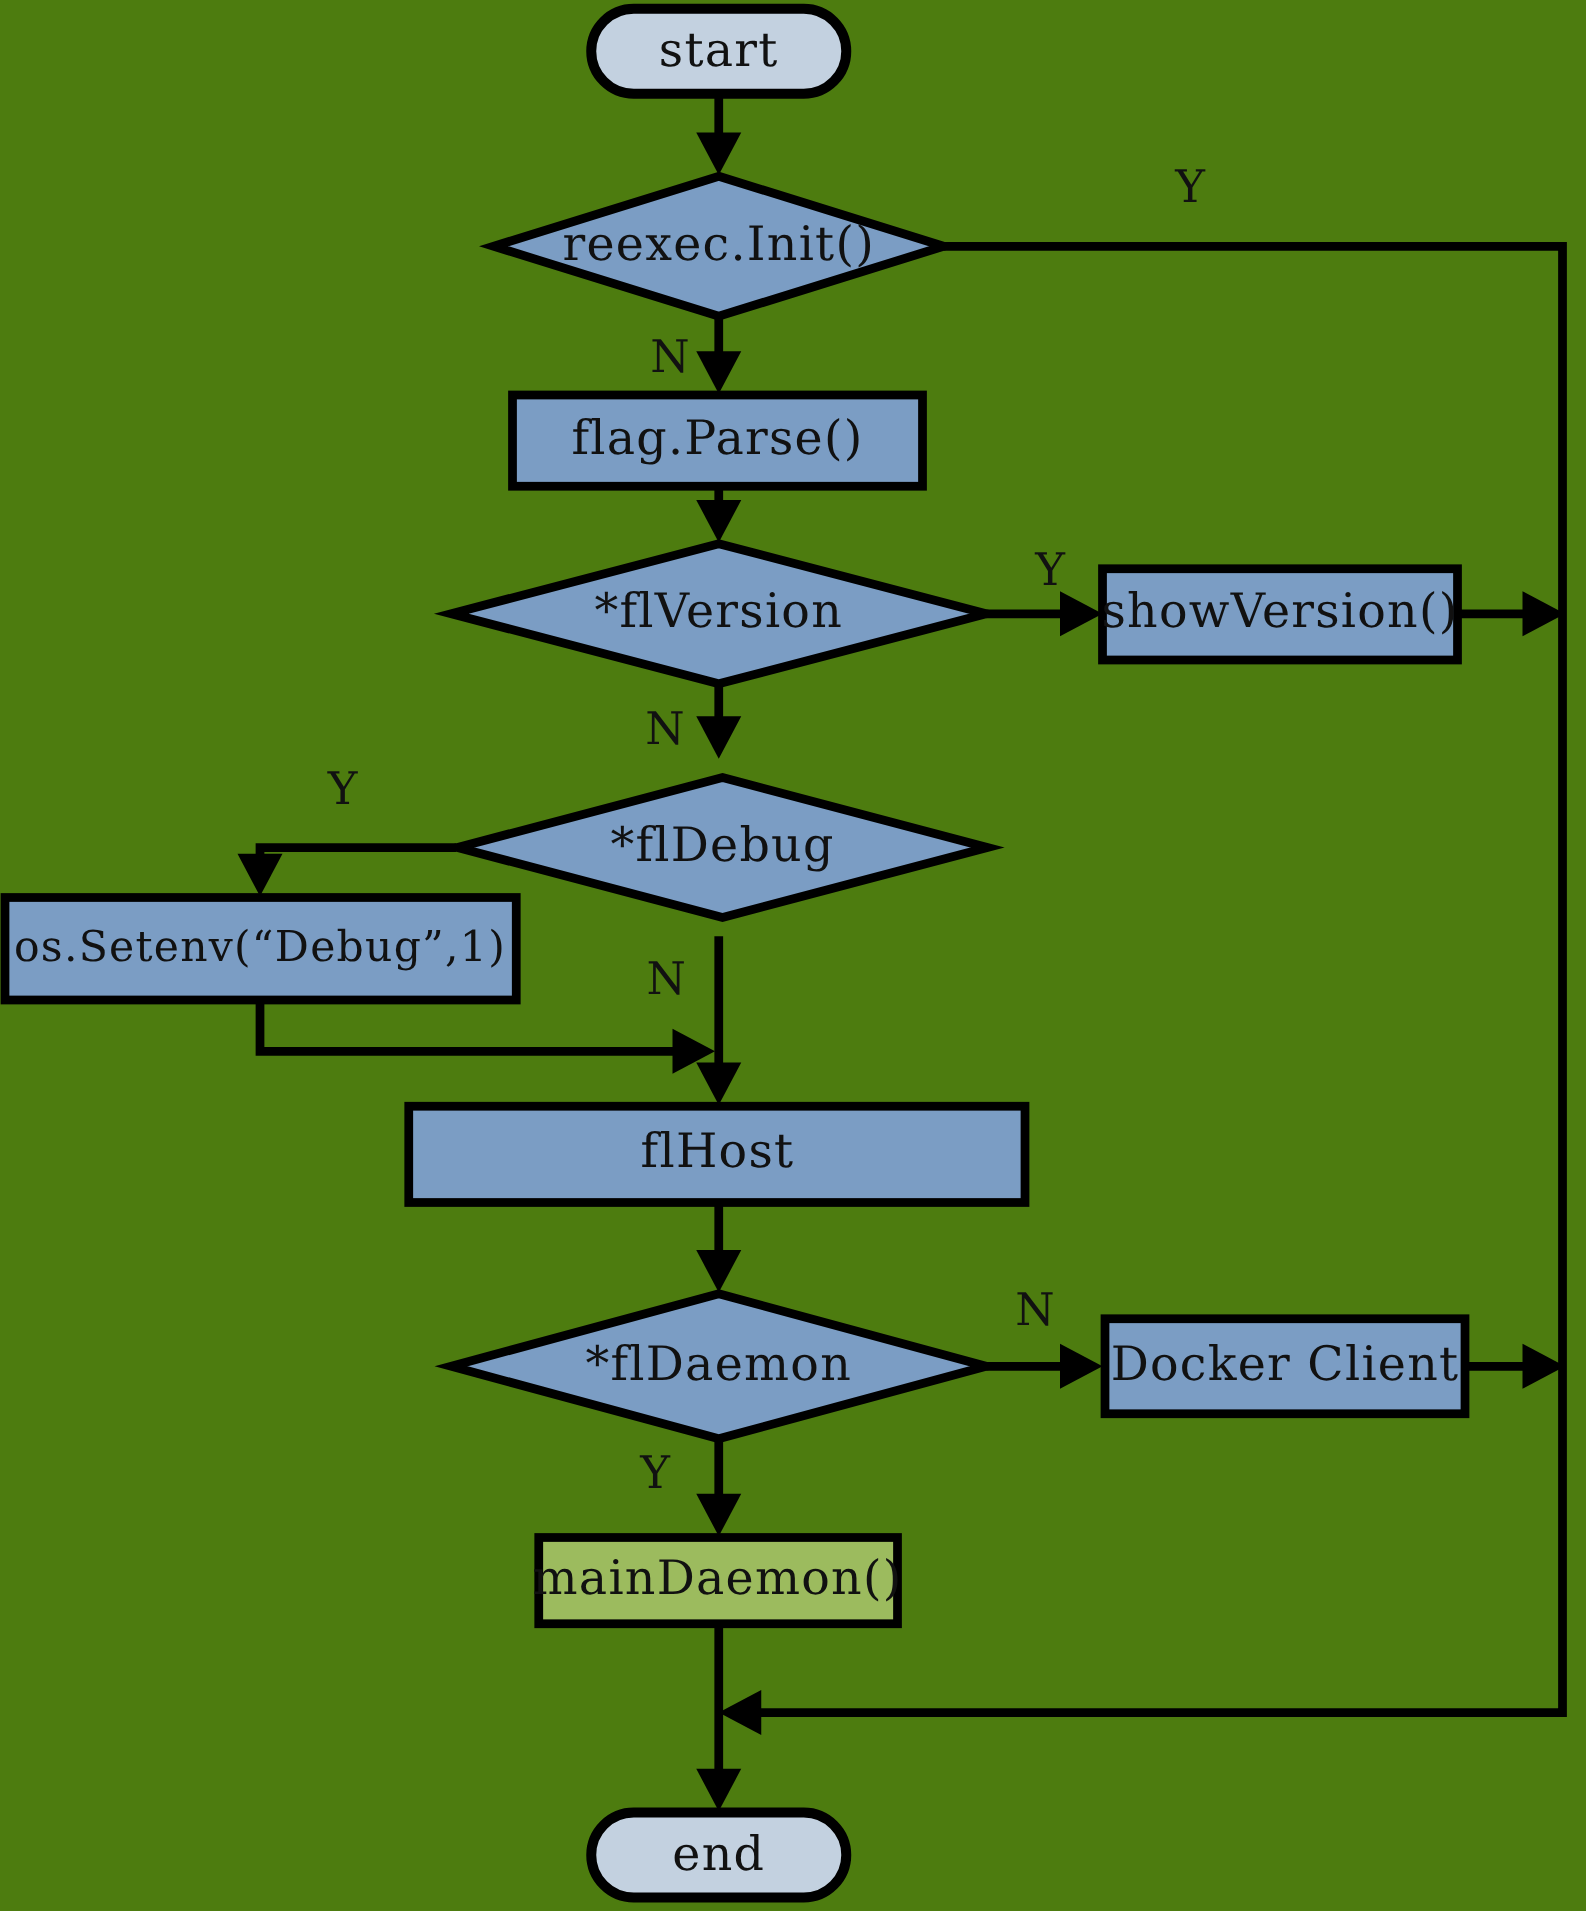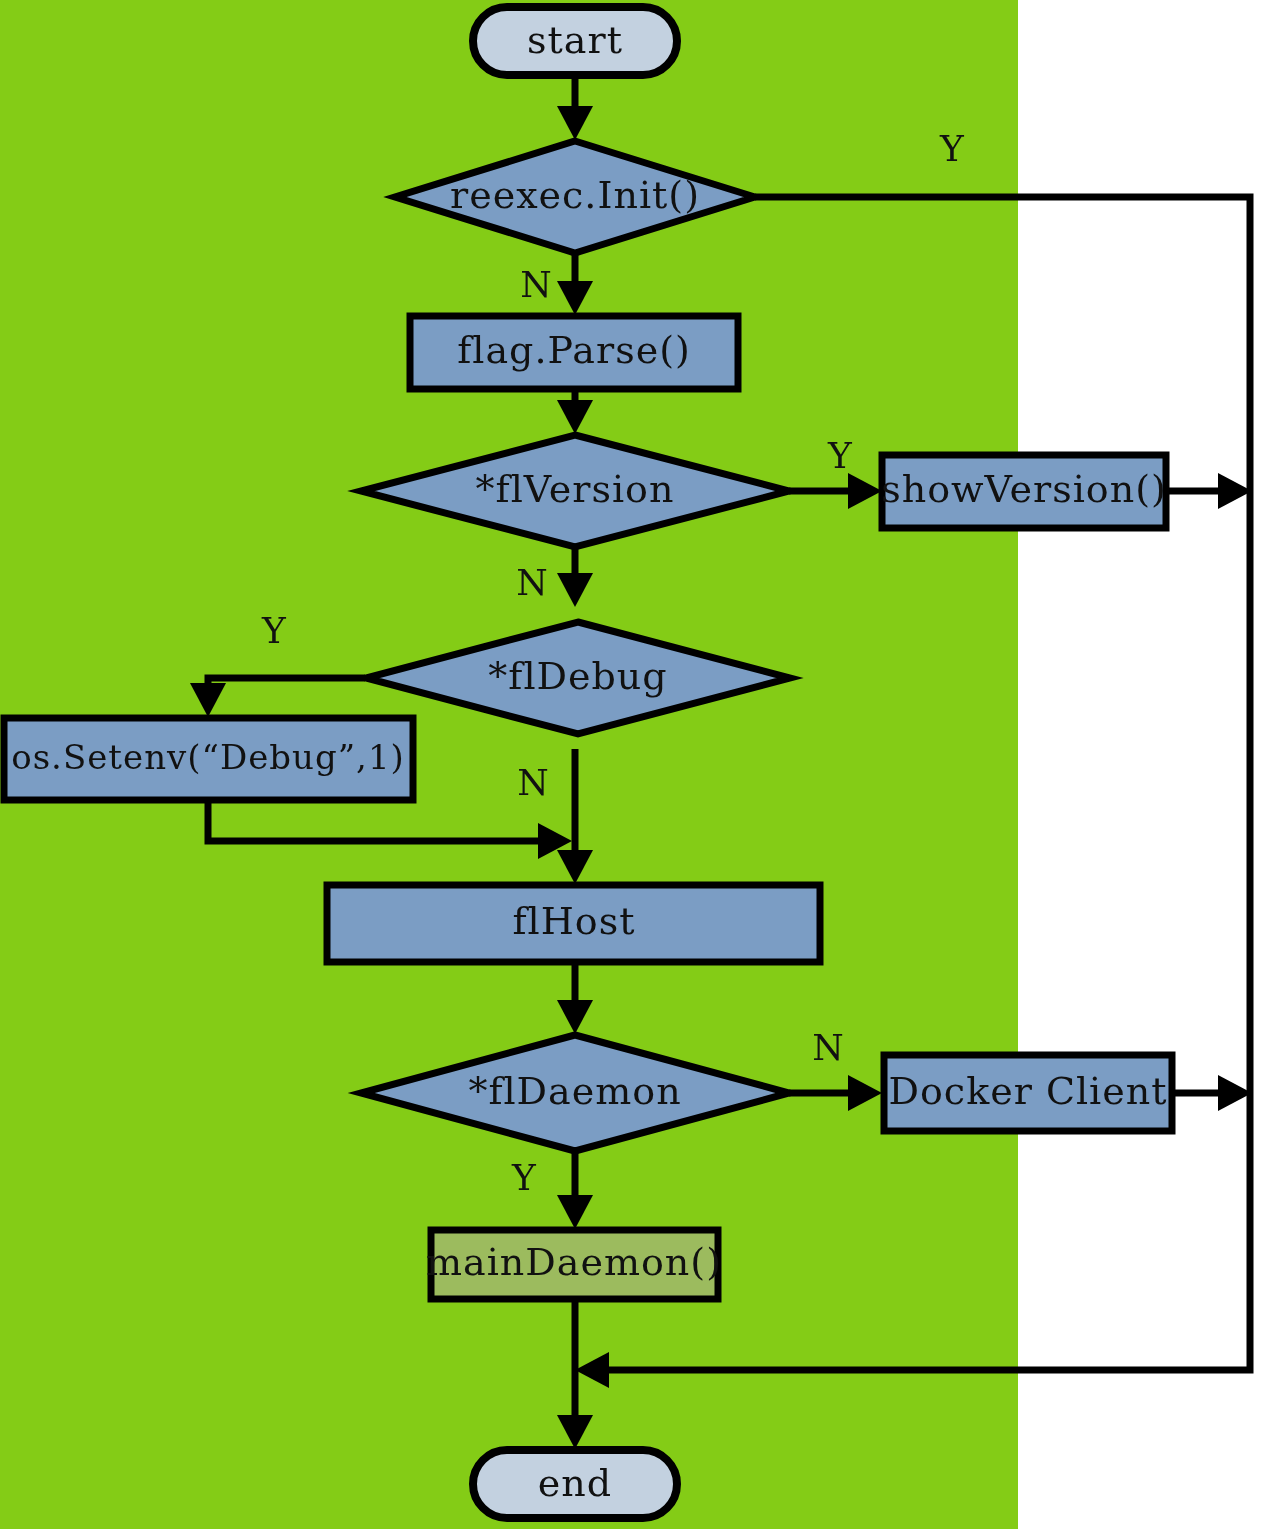--- a/index.html
+++ b/index.html
@@ -2,23 +2,23 @@
 <html><head>
 <meta charset="utf-8">
 <style>
   html, body {
     margin: 0;
     padding: 0;
     background: #ffffff;
   }
   #flowchart-root {
     position: relative;
-    width: 1018px;
+    width: 1269px;
     height: 1529px;
-    background: #84cc16;
+    background: #4d7c0f;
     font-family: "DejaVu Serif", serif;
   }
   svg#flow-svg {
     display: block;
     width: 1269px;
     height: 1529px;
   }
   .node-shape {
     stroke: #000000;
     stroke-width: 7;

